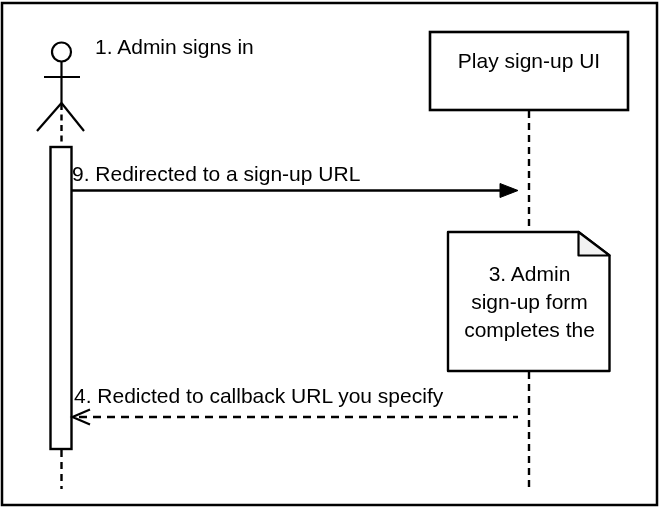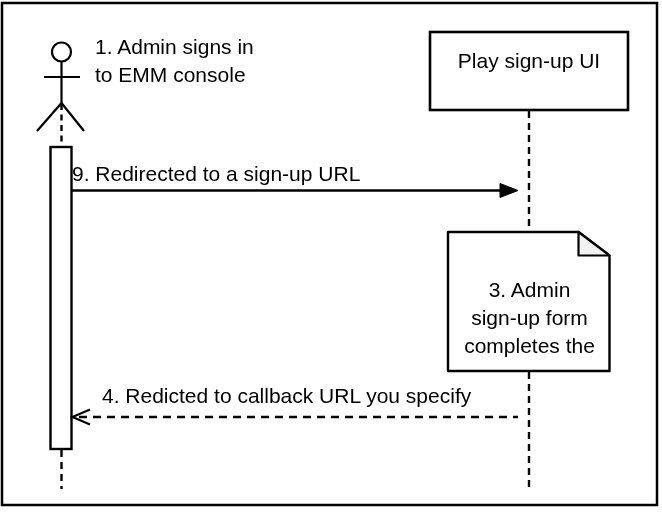--- a/index.html
+++ b/index.html
@@ -42,24 +42,23 @@
   }
   #actor-label {
     left: 95px; top: 33px; width: 196px;
   }
   #msg2-label {
     left: 72px; top: 162px; width: 446px;
   }
   #note-label {
     left: 449px; top: 232px; width: 161px; height: 139px;
     flex-direction: column;
-    margin-top: 16px;
   }
   #msg4-label {
-    left: 74px; top: 384px; width: 444px; padding-left: 28px;
+    left: 74px; top: 384px; width: 444px;
   }
 </style>
 </head>
 <body>
 
 <div id="stage">
 
   <svg id="diagram-svg" width="662" height="512" viewBox="0 0 662 512">
 
     <rect x="2" y="3" width="655" height="502" fill="none" stroke="#000000" stroke-width="2.5"></rect>
@@ -95,21 +94,20 @@
     </g>
 
     <g>
       <line x1="79" y1="417" x2="518" y2="417" stroke="#000000" stroke-width="2.5" stroke-dasharray="8,6"></line>
       <polyline points="90,409.5 72.5,417 90,424.5" fill="none" stroke="#000000" stroke-width="2.2"></polyline>
     </g>
   </svg>
 
   <div class="label" id="actor-label">
     <span>1. Admin signs in</span>
-    <span>to EMM console</span>
   </div>
 
   <div class="label box-label" id="participant-label">Play sign-up UI</div>
 
   <div class="label msg-label" id="msg2-label">9. Redirected to a sign-up URL</div>
 
   <div class="label box-label" id="note-label">
     <span>3. Admin</span>
     <span>sign-up form</span>
     <span>completes the</span>

